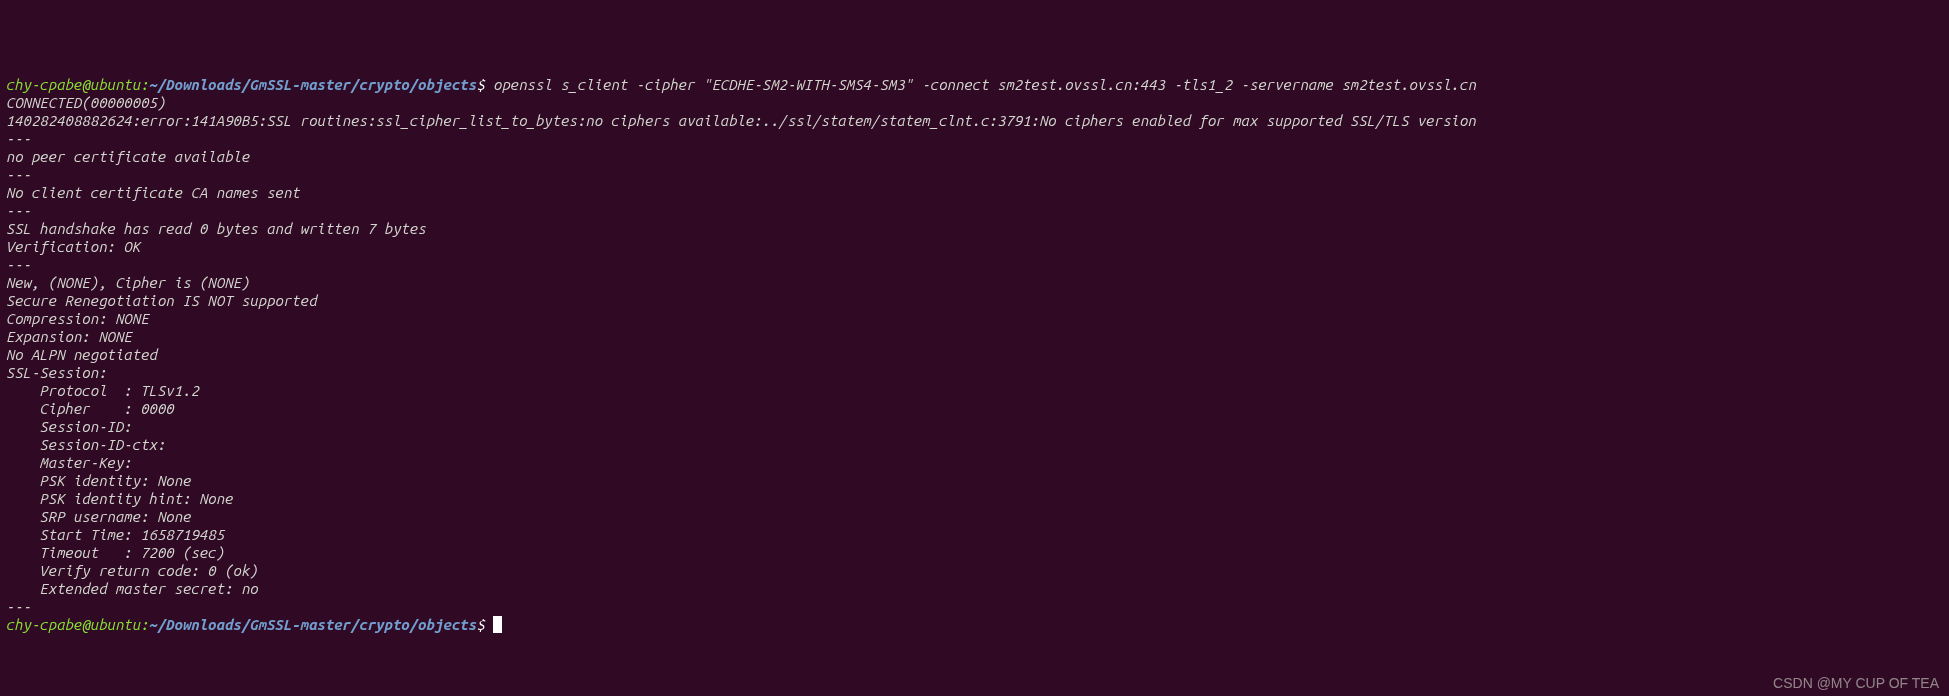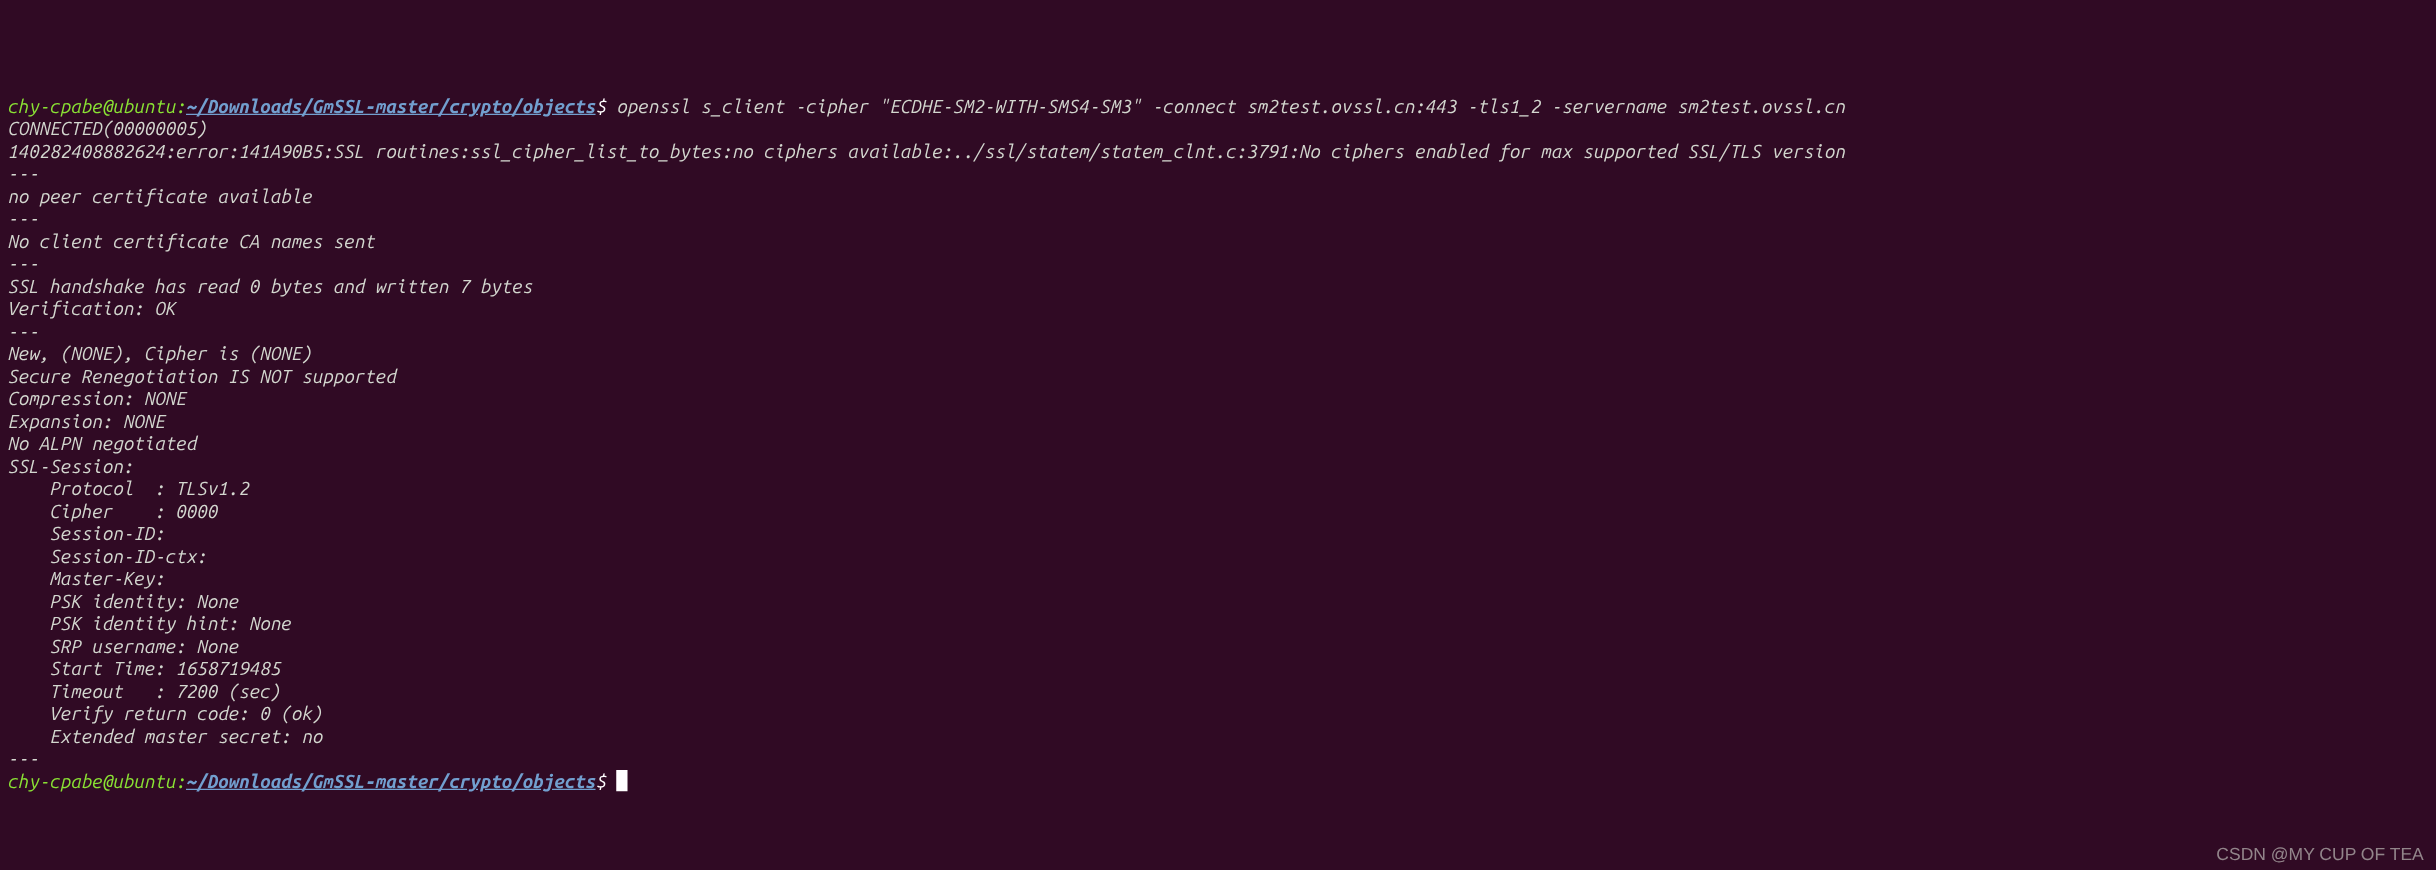--- a/index.html
+++ b/index.html
@@ -15,21 +15,21 @@
     color: #ffffff;
     line-height: 1.2;
     white-space: pre;
     width: 1949px;
     height: 696px;
     overflow: hidden;
     padding: 4px 6px;
     position: relative;
   }
   .prompt-user { color: #8ae234; font-weight: normal; }
-  .prompt-path { color: #729fcf; font-weight: bold; text-decoration: underline; }
+  .prompt-path { color: #729fcf; font-weight: bold; }
   .prompt-dollar { color: #ffffff; }
   .output { color: #d3d7cf; }
   .cursor {
     display: inline-block;
     width: 9px;
     height: 17px;
     background: #ffffff;
     vertical-align: text-bottom;
   }
   .watermark {

